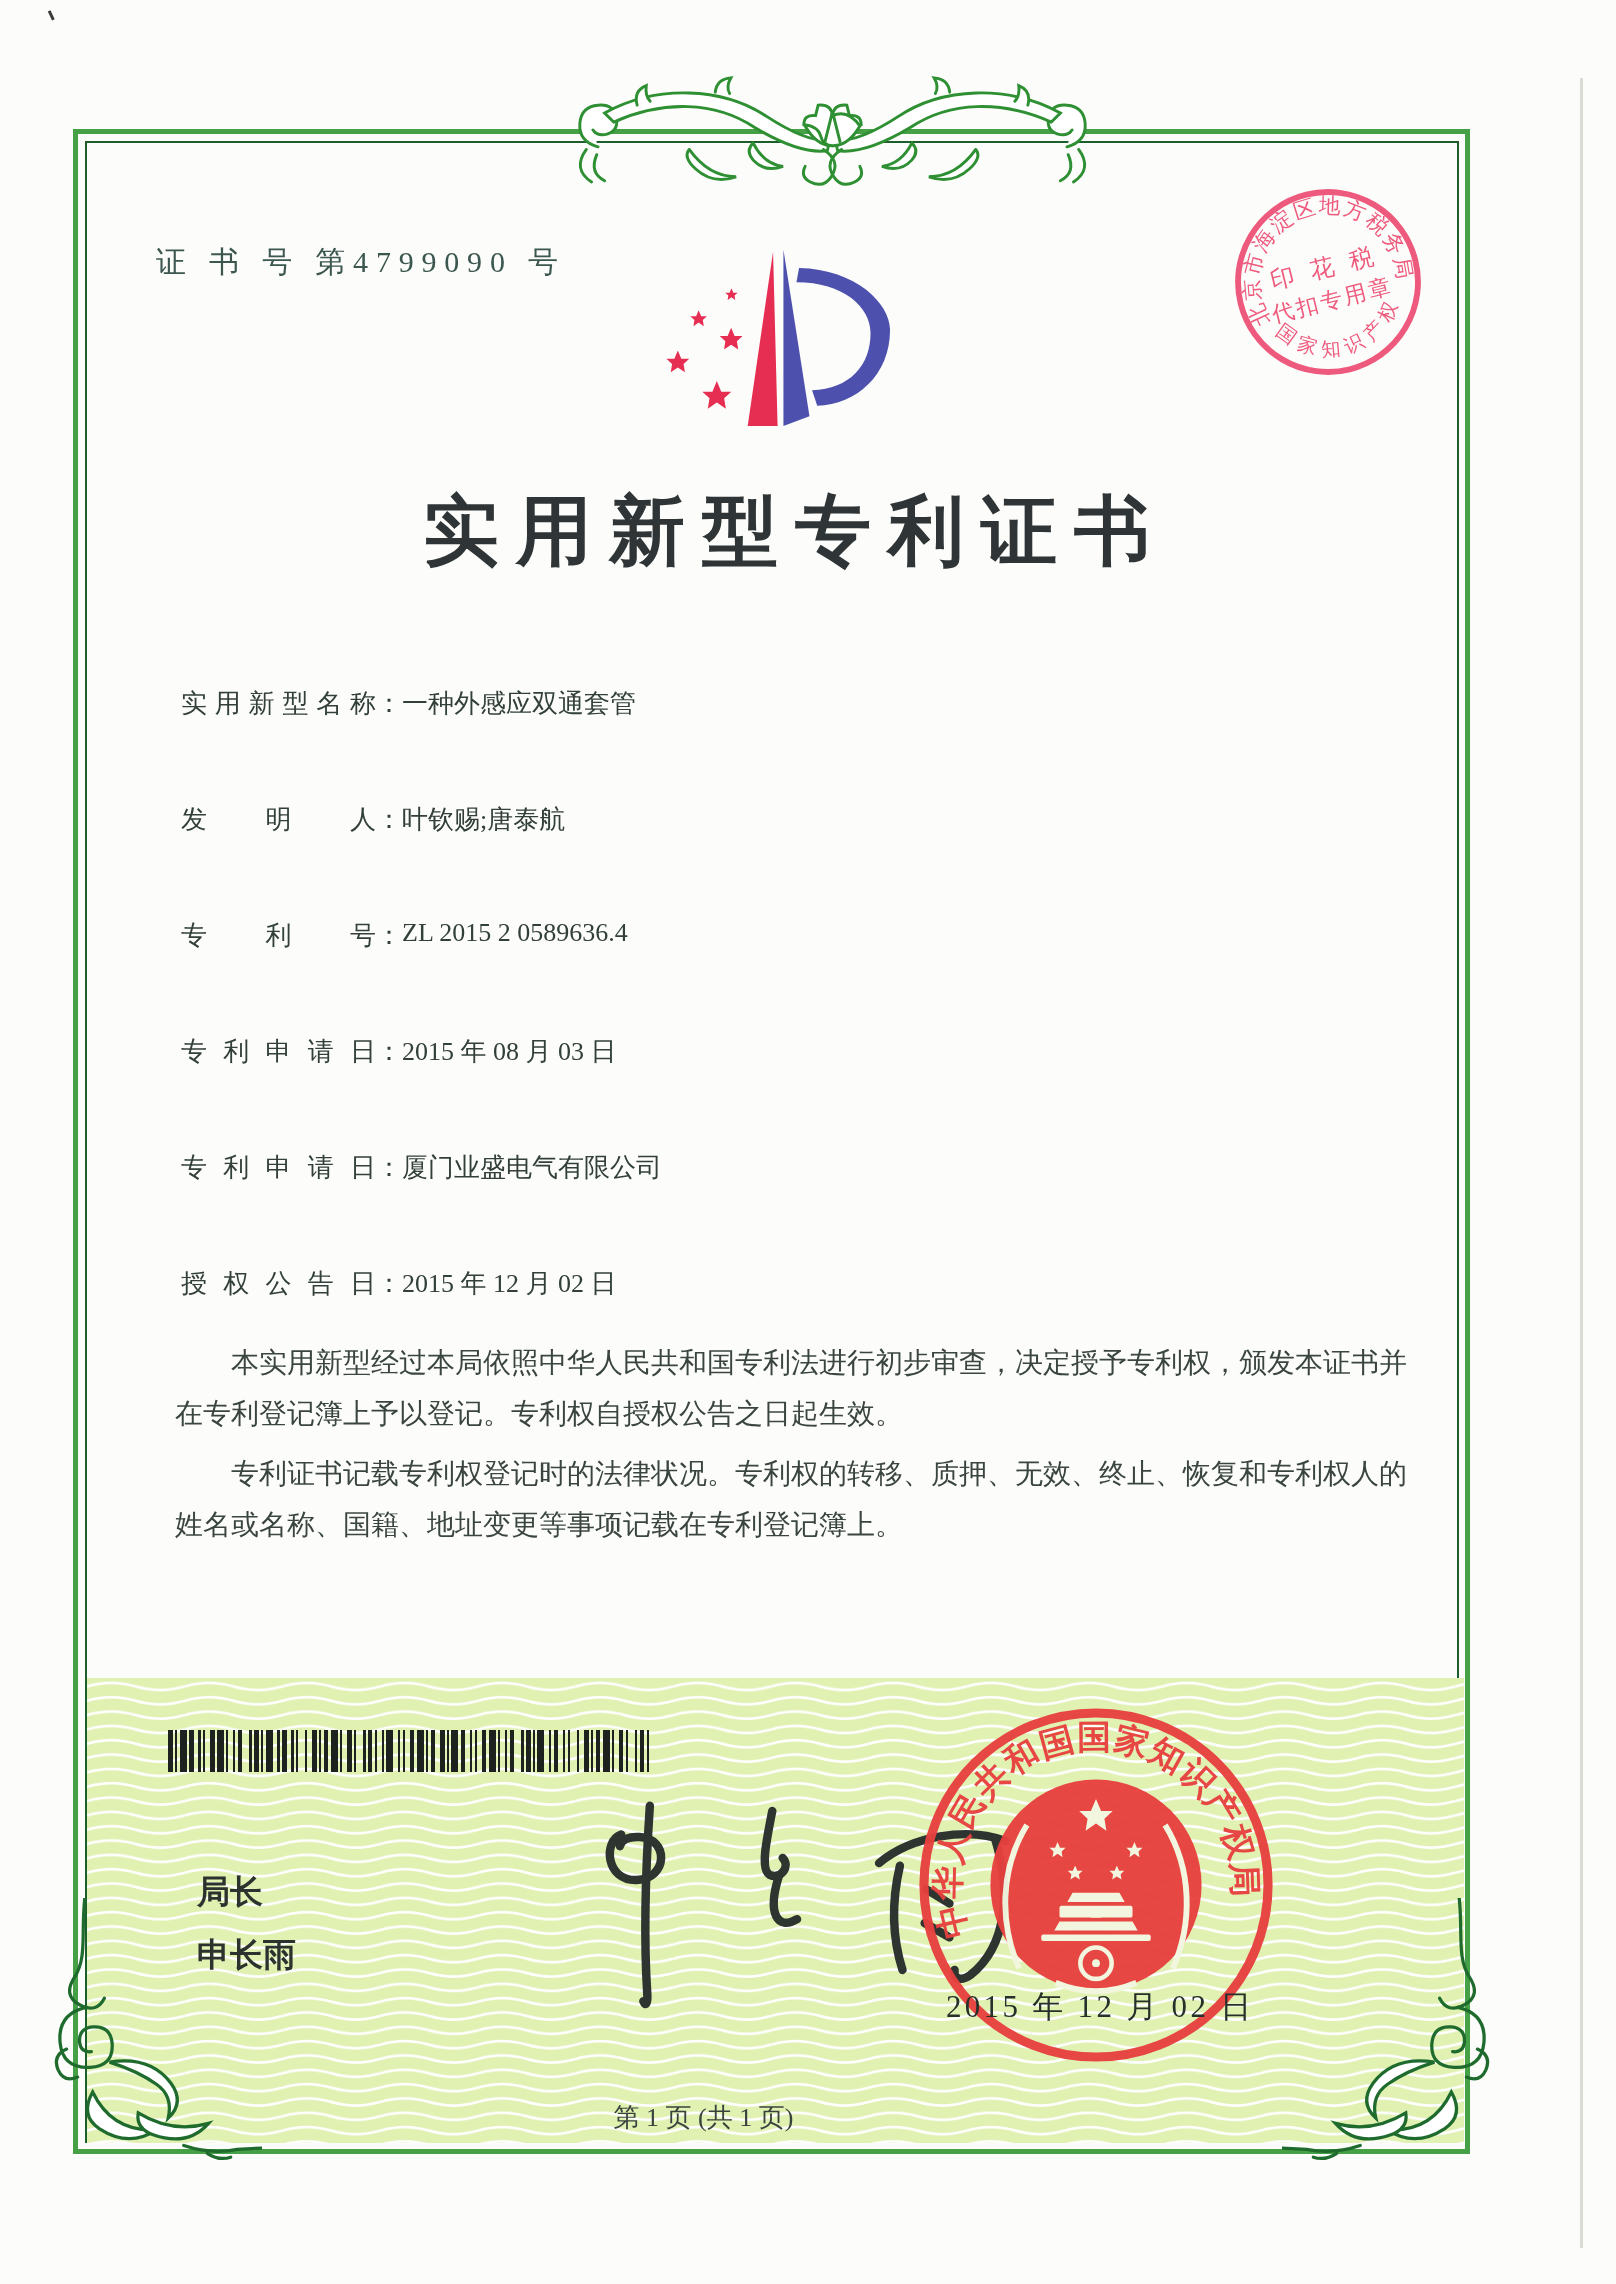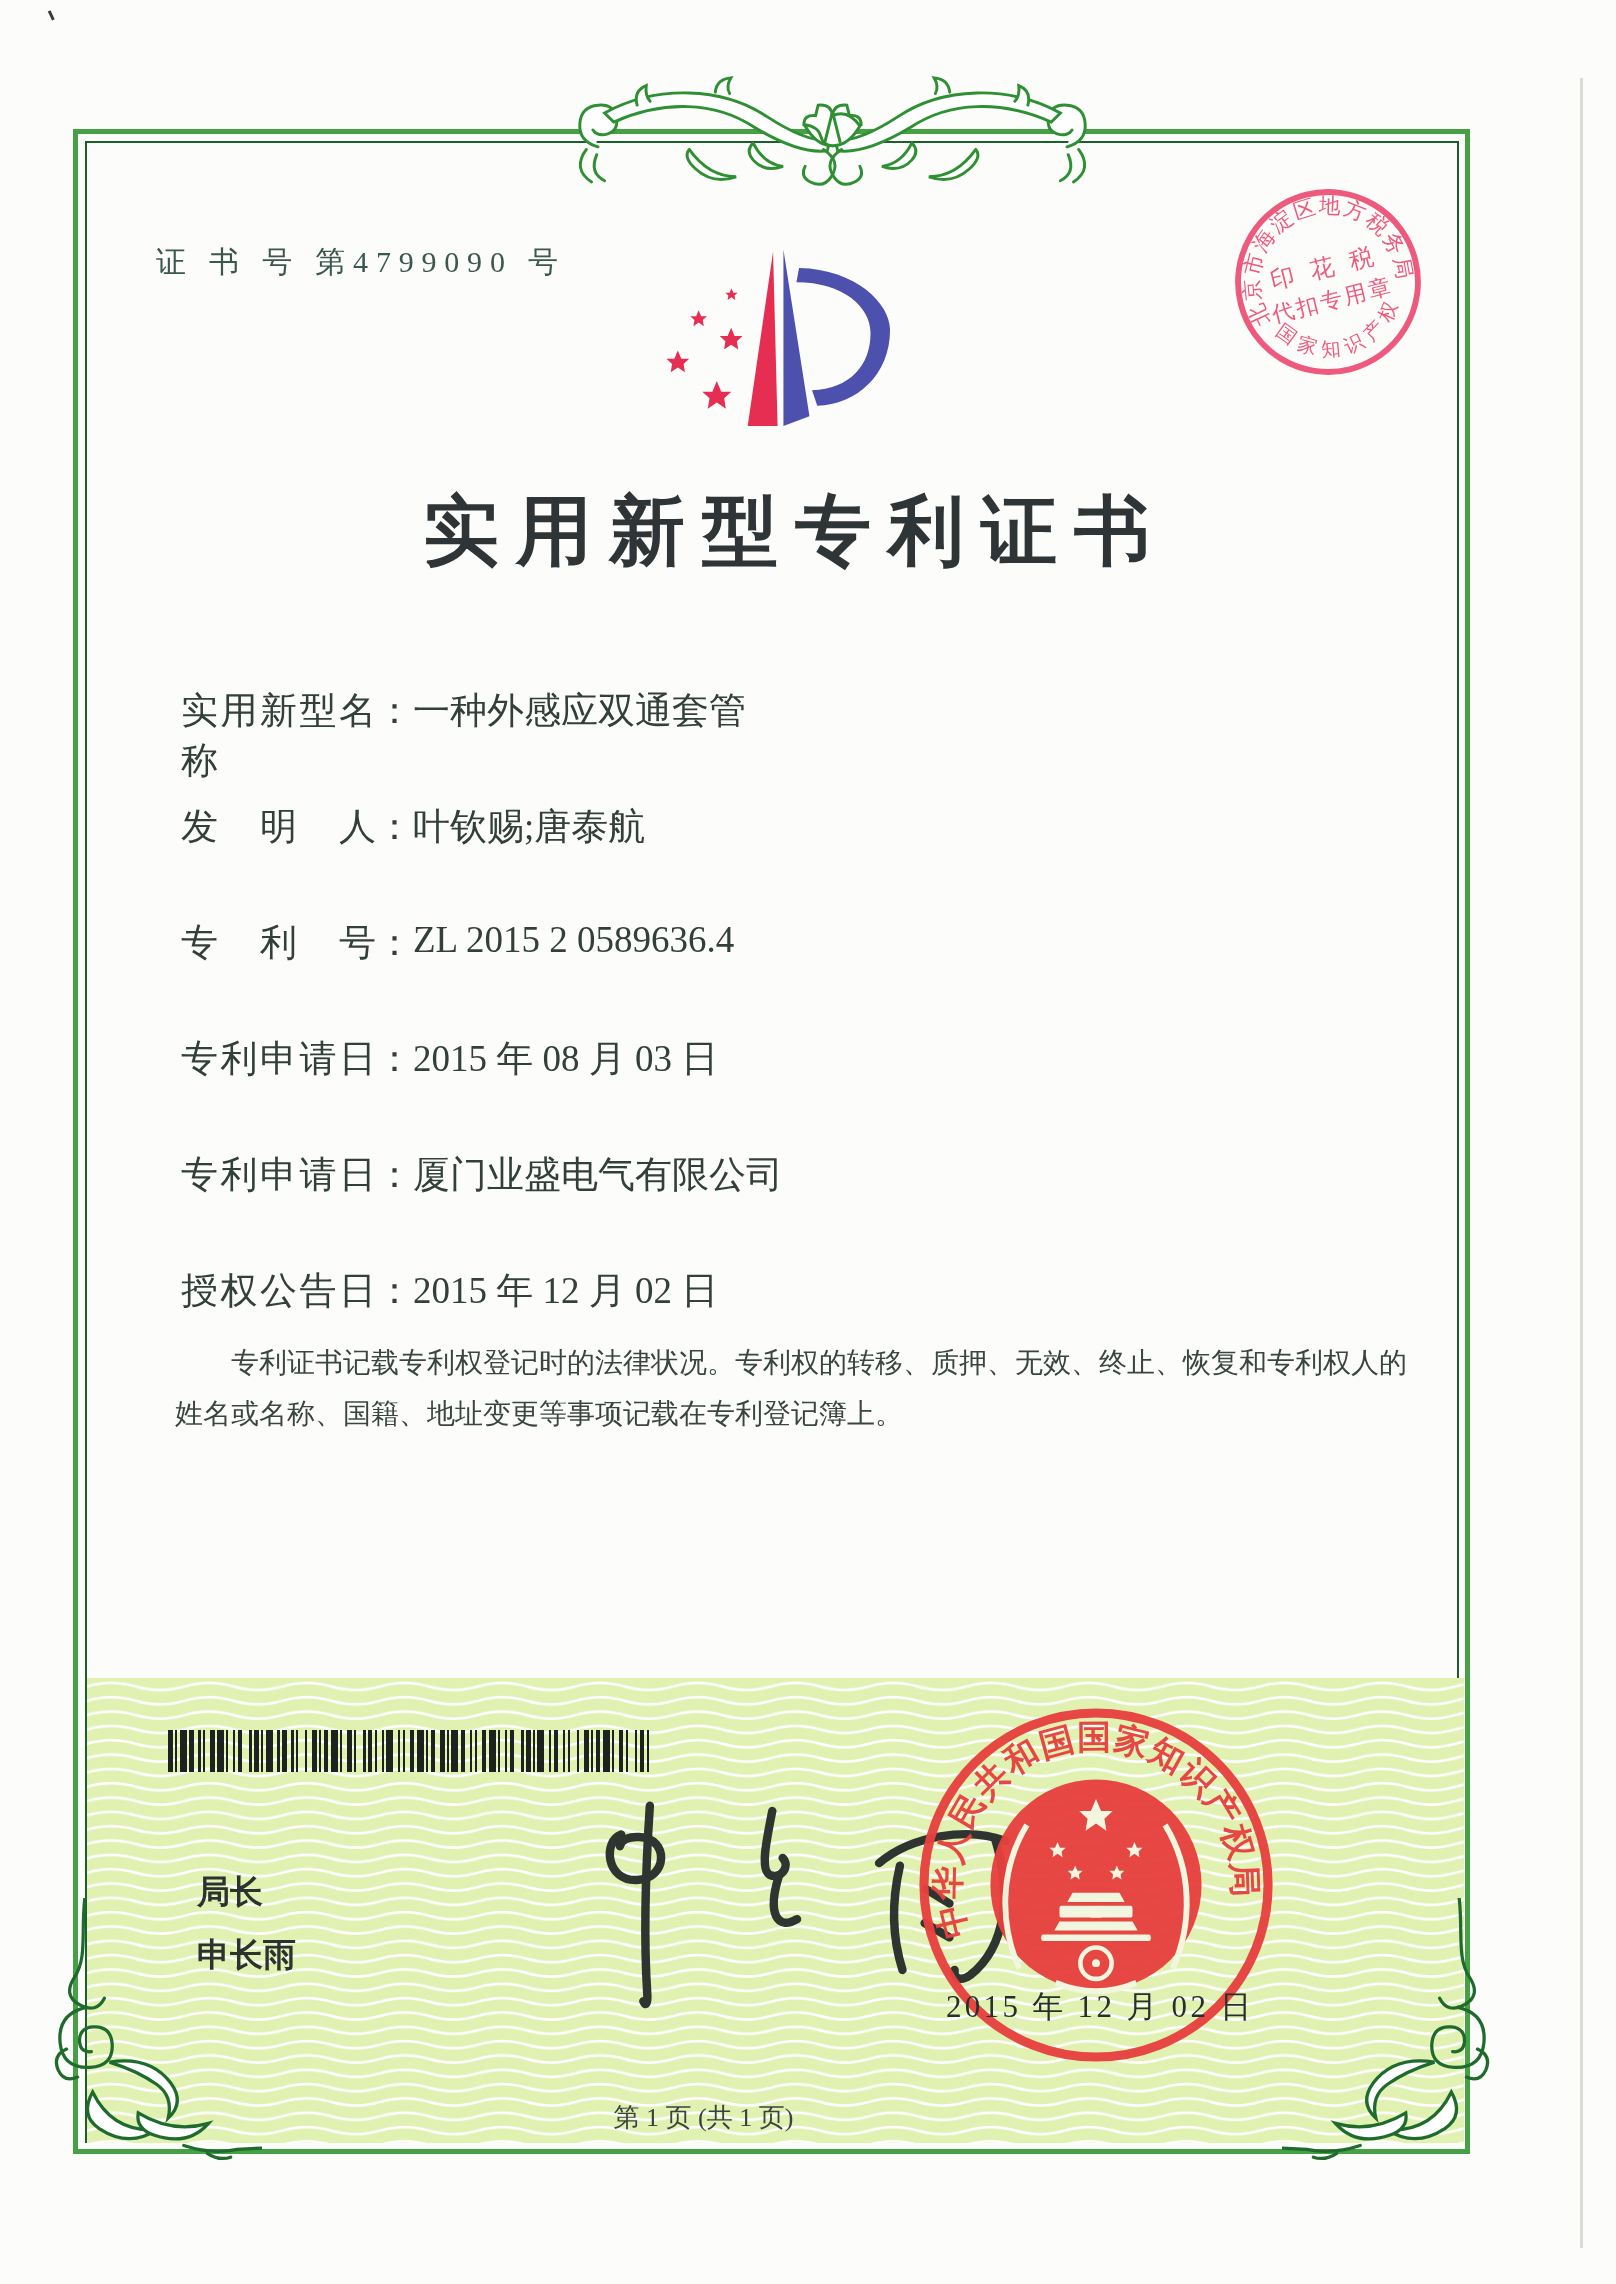--- a/index.html
+++ b/index.html
@@ -17,21 +17,21 @@
   .tick-mark{position:absolute;left:46px;top:14.3px;width:10.4px;height:3.3px;background:#3a3a3a;transform:rotate(65deg);}
   .paper-edge{position:absolute;left:1580px;top:78px;width:3.3px;height:2170px;background:#c2c6bd;opacity:.6;}
   
   .cert-no{position:absolute;left:156px;top:242px;font-size:30px;letter-spacing:7.8px;color:#3c5650;}
   .logo{position:absolute;left:661px;top:242px;width:241px;height:195px;}
   .tax-stamp{position:absolute;left:1225px;top:179px;width:206px;height:206px;transform:rotate(-14deg);opacity:.93;}
   .title{position:absolute;left:87px;top:481px;width:1377px;text-align:center;
          font-size:76px;font-weight:700;letter-spacing:17px;color:#2f3536;transform:translateX(19.5px);}
   
   .fields{position:absolute;left:181px;top:686px;width:1238px;}
-  .field-row{display:flex;height:116px;align-items:flex-start;font-size:37px;color:#323f3a;}
+  .field-row{display:flex;height:116px;align-items:flex-start;font-size:26px;color:#323f3a;}
   .field-label{display:inline-block;width:195px;text-align:justify;text-align-last:justify;}
   .field-colon{display:inline-block;}
   .field-value{display:inline-block;white-space:pre;}
   
   .paras{position:absolute;left:175px;top:1337px;width:1232px;font-size:28px;line-height:51px;color:#3a453f;}
   .paras p{margin:0 0 9px 0;text-indent:56px;text-align:justify;}
   
   .barcode{position:absolute;left:168px;top:1730px;width:493px;height:42px;font-size:0;white-space:nowrap;overflow:hidden;}
   .barcode i{display:inline-block;height:100%;}
   .signer{position:absolute;left:197px;top:1861px;font-size:33px;font-weight:600;color:#2c332e;line-height:63px;}
@@ -176,20 +176,21 @@
         <span class="field-value">厦门业盛电气有限公司</span>
     </div>
     <div class="field-row">
       <span class="field-label">授权公告日</span>
         <span class="field-colon">：</span>
         <span class="field-value">2015 年 12 月 02 日</span>
     </div>
   </div>
 
   <div class="paras">
+    <p>本实用新型经过本局依照中华人民共和国专利法进行初步审查，决定授予专利权，颁发本证书并在专利登记簿上予以登记。专利权自授权公告之日起生效。</p>
     <p>专利证书记载专利权登记时的法律状况。专利权的转移、质押、无效、终止、恢复和专利权人的姓名或名称、国籍、地址变更等事项记载在专利登记簿上。</p>
   </div>
 
   <div class="barcode" id="barcode"><i style="width: 4.7px; background: rgb(29, 34, 31);"></i><i style="width: 2.3px; background: transparent;"></i><i style="width: 2.3px; background: rgb(29, 34, 31);"></i><i style="width: 2.3px; background: transparent;"></i><i style="width: 7px; background: rgb(29, 34, 31);"></i><i style="width: 2.3px; background: transparent;"></i><i style="width: 4.7px; background: rgb(29, 34, 31);"></i><i style="width: 4.7px; background: transparent;"></i><i style="width: 2.3px; background: rgb(29, 34, 31);"></i><i style="width: 2.3px; background: transparent;"></i><i style="width: 2.3px; background: rgb(29, 34, 31);"></i><i style="width: 4.7px; background: transparent;"></i><i style="width: 4.7px; background: rgb(29, 34, 31);"></i><i style="width: 2.3px; background: transparent;"></i><i style="width: 7px; background: rgb(29, 34, 31);"></i><i style="width: 2.3px; background: transparent;"></i><i style="width: 2.3px; background: rgb(29, 34, 31);"></i><i style="width: 4.7px; background: transparent;"></i><i style="width: 2.3px; background: rgb(29, 34, 31);"></i><i style="width: 2.3px; background: transparent;"></i><i style="width: 4.7px; background: rgb(29, 34, 31);"></i><i style="width: 7px; background: transparent;"></i><i style="width: 2.3px; background: rgb(29, 34, 31);"></i><i style="width: 2.3px; background: transparent;"></i><i style="width: 4.7px; background: rgb(29, 34, 31);"></i><i style="width: 2.3px; background: transparent;"></i><i style="width: 2.3px; background: rgb(29, 34, 31);"></i><i style="width: 2.3px; background: transparent;"></i><i style="width: 7px; background: rgb(29, 34, 31);"></i><i style="width: 4.7px; background: transparent;"></i><i style="width: 2.3px; background: rgb(29, 34, 31);"></i><i style="width: 2.3px; background: transparent;"></i><i style="width: 4.7px; background: rgb(29, 34, 31);"></i><i style="width: 4.7px; background: transparent;"></i><i style="width: 2.3px; background: rgb(29, 34, 31);"></i><i style="width: 2.3px; background: transparent;"></i><i style="width: 2.3px; background: rgb(29, 34, 31);"></i><i style="width: 7px; background: transparent;"></i><i style="width: 2.3px; background: rgb(29, 34, 31);"></i><i style="width: 4.7px; background: transparent;"></i><i style="width: 4.7px; background: rgb(29, 34, 31);"></i><i style="width: 2.3px; background: transparent;"></i><i style="width: 2.3px; background: rgb(29, 34, 31);"></i><i style="width: 2.3px; background: transparent;"></i><i style="width: 4.7px; background: rgb(29, 34, 31);"></i><i style="width: 2.3px; background: transparent;"></i><i style="width: 7px; background: rgb(29, 34, 31);"></i><i style="width: 2.3px; background: transparent;"></i><i style="width: 2.3px; background: rgb(29, 34, 31);"></i><i style="width: 4.7px; background: transparent;"></i><i style="width: 4.7px; background: rgb(29, 34, 31);"></i><i style="width: 2.3px; background: transparent;"></i><i style="width: 2.3px; background: rgb(29, 34, 31);"></i><i style="width: 7px; background: transparent;"></i><i style="width: 2.3px; background: rgb(29, 34, 31);"></i><i style="width: 2.3px; background: transparent;"></i><i style="width: 4.7px; background: rgb(29, 34, 31);"></i><i style="width: 2.3px; background: transparent;"></i><i style="width: 2.3px; background: rgb(29, 34, 31);"></i><i style="width: 4.7px; background: transparent;"></i><i style="width: 2.3px; background: rgb(29, 34, 31);"></i><i style="width: 2.3px; background: transparent;"></i><i style="width: 7px; background: rgb(29, 34, 31);"></i><i style="width: 4.7px; background: transparent;"></i><i style="width: 2.3px; background: rgb(29, 34, 31);"></i><i style="width: 2.3px; background: transparent;"></i><i style="width: 2.3px; background: rgb(29, 34, 31);"></i><i style="width: 4.7px; background: transparent;"></i><i style="width: 4.7px; background: rgb(29, 34, 31);"></i><i style="width: 2.3px; background: transparent;"></i><i style="width: 7px; background: rgb(29, 34, 31);"></i><i style="width: 2.3px; background: transparent;"></i><i style="width: 2.3px; background: rgb(29, 34, 31);"></i><i style="width: 2.3px; background: transparent;"></i><i style="width: 4.7px; background: rgb(29, 34, 31);"></i><i style="width: 4.7px; background: transparent;"></i><i style="width: 4.7px; background: rgb(29, 34, 31);"></i><i style="width: 2.3px; background: transparent;"></i><i style="width: 2.3px; background: rgb(29, 34, 31);"></i><i style="width: 2.3px; background: transparent;"></i><i style="width: 7px; background: rgb(29, 34, 31);"></i><i style="width: 2.3px; background: transparent;"></i><i style="width: 4.7px; background: rgb(29, 34, 31);"></i><i style="width: 4.7px; background: transparent;"></i><i style="width: 2.3px; background: rgb(29, 34, 31);"></i><i style="width: 2.3px; background: transparent;"></i><i style="width: 2.3px; background: rgb(29, 34, 31);"></i><i style="width: 4.7px; background: transparent;"></i><i style="width: 4.7px; background: rgb(29, 34, 31);"></i><i style="width: 2.3px; background: transparent;"></i><i style="width: 7px; background: rgb(29, 34, 31);"></i><i style="width: 2.3px; background: transparent;"></i><i style="width: 2.3px; background: rgb(29, 34, 31);"></i><i style="width: 4.7px; background: transparent;"></i><i style="width: 2.3px; background: rgb(29, 34, 31);"></i><i style="width: 2.3px; background: transparent;"></i><i style="width: 4.7px; background: rgb(29, 34, 31);"></i><i style="width: 7px; background: transparent;"></i><i style="width: 2.3px; background: rgb(29, 34, 31);"></i><i style="width: 2.3px; background: transparent;"></i><i style="width: 4.7px; background: rgb(29, 34, 31);"></i><i style="width: 2.3px; background: transparent;"></i><i style="width: 2.3px; background: rgb(29, 34, 31);"></i><i style="width: 2.3px; background: transparent;"></i><i style="width: 7px; background: rgb(29, 34, 31);"></i><i style="width: 4.7px; background: transparent;"></i><i style="width: 2.3px; background: rgb(29, 34, 31);"></i><i style="width: 2.3px; background: transparent;"></i><i style="width: 4.7px; background: rgb(29, 34, 31);"></i><i style="width: 4.7px; background: transparent;"></i><i style="width: 2.3px; background: rgb(29, 34, 31);"></i><i style="width: 2.3px; background: transparent;"></i><i style="width: 2.3px; background: rgb(29, 34, 31);"></i><i style="width: 7px; background: transparent;"></i><i style="width: 2.3px; background: rgb(29, 34, 31);"></i><i style="width: 4.7px; background: transparent;"></i><i style="width: 4.7px; background: rgb(29, 34, 31);"></i><i style="width: 2.3px; background: transparent;"></i><i style="width: 2.3px; background: rgb(29, 34, 31);"></i><i style="width: 2.3px; background: transparent;"></i><i style="width: 4.7px; background: rgb(29, 34, 31);"></i><i style="width: 2.3px; background: transparent;"></i><i style="width: 7px; background: rgb(29, 34, 31);"></i><i style="width: 2.3px; background: transparent;"></i><i style="width: 2.3px; background: rgb(29, 34, 31);"></i><i style="width: 4.7px; background: transparent;"></i><i style="width: 4.7px; background: rgb(29, 34, 31);"></i><i style="width: 2.3px; background: transparent;"></i><i style="width: 2.3px; background: rgb(29, 34, 31);"></i><i style="width: 7px; background: transparent;"></i><i style="width: 2.3px; background: rgb(29, 34, 31);"></i><i style="width: 2.3px; background: transparent;"></i><i style="width: 4.7px; background: rgb(29, 34, 31);"></i><i style="width: 2.3px; background: transparent;"></i><i style="width: 2.3px; background: rgb(29, 34, 31);"></i><i style="width: 4.7px; background: transparent;"></i></div>
 
   <div class="signer">
     <div>局长</div>
     <div>申长雨</div>
   </div>
 

